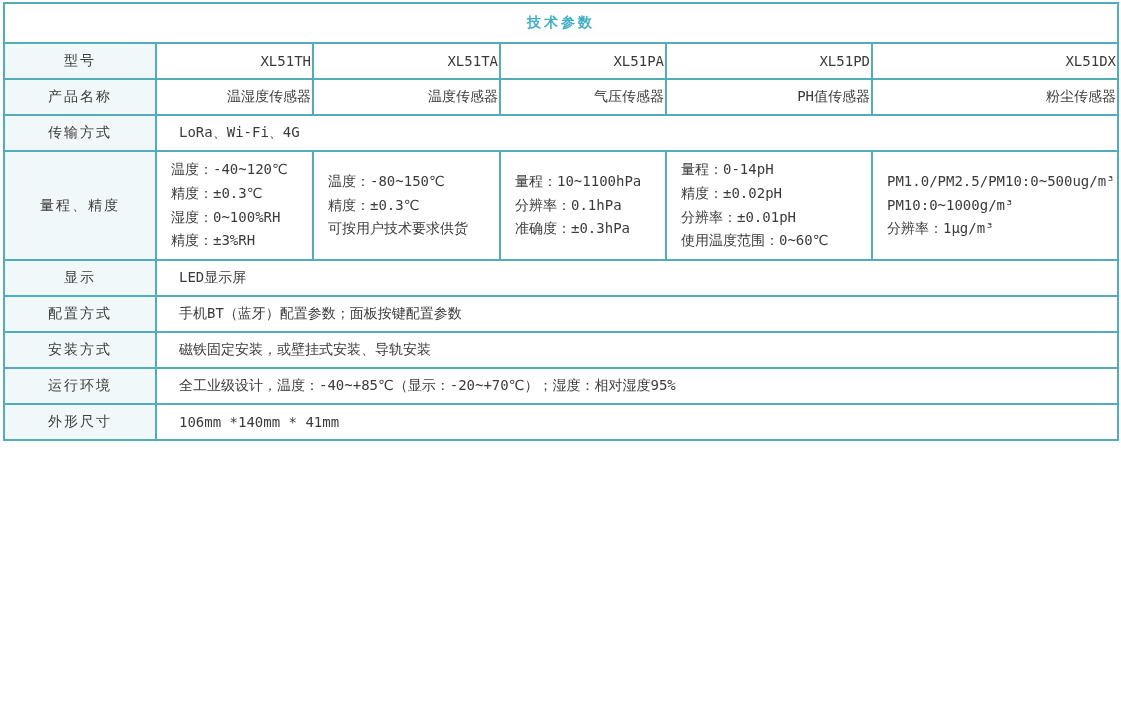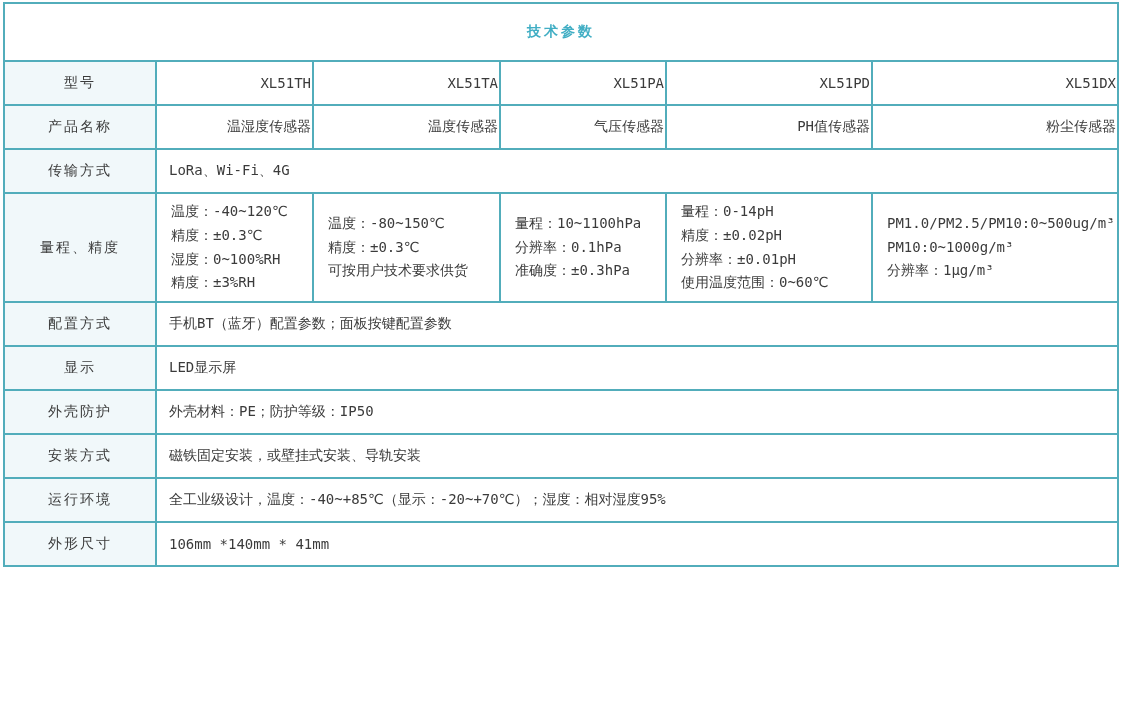--- a/index.html
+++ b/index.html
@@ -13,37 +13,37 @@
     table-layout:fixed;
     width:1114px;
     margin:2px 0 0 3px;
   }
   table.spec td {
     border:2px solid #52adbb;
     font-size:14px;
     vertical-align:middle;
     overflow:hidden;
   }
-  tr.r-title  { height:58px; }
-  tr.r-std    { height:44px; }
+  tr.r-title  { height:40px; }
+  tr.r-std    { height:36px; }
   tr.r-range  { height:96px; }
   .title-cell {
     text-align:center;
     color:#41aec4;
     font-size:17px;
     font-weight:bold;
     letter-spacing:3px;
   }
   .label-cell {
     background:#f1f8fa;
     text-align:center;
     letter-spacing:2px;
   }
   .center-cell { text-align:right; }
-  .left-cell   { text-align:left; padding-left:12px; padding-right:10px;margin-left:18px; }
+  .left-cell   { text-align:left; padding-left:22px; padding-right:10px;margin-left:18px; }
   .spec-cell {
     text-align:left;
     padding:6px 4px 6px 14px;
     white-space:pre-line;
     font-size:13px;
     line-height:1.7;
   }
 </style>
 </head>
 <body>
@@ -101,35 +101,31 @@
     <td class="spec-cell">量程：0-14pH
 精度：±0.02pH
 分辨率：±0.01pH
 使用温度范围：0~60℃</td>
     <td class="spec-cell">PM1.0/PM2.5/PM10:0~500ug/m³
 PM10:0~1000g/m³
 分辨率：1μg/m³</td>
   </tr>
 
   <tr class="r-std">
+    <td class="label-cell">显示</td>
+    <td colspan="5" class="left-cell">LED显示屏</td>
+  </tr>
+
+  <tr class="r-std">
     <td class="label-cell">配置方式</td>
     <td colspan="5" class="left-cell">手机BT（蓝牙）配置参数；面板按键配置参数</td>
   </tr>
 
-  <tr class="r-std">
-    <td class="label-cell">显示</td>
-    <td colspan="5" class="left-cell">LED显示屏</td>
-  </tr>
 
 
-
-  <tr class="r-std">
-    <td class="label-cell">外壳防护</td>
-    <td colspan="5" class="left-cell">外壳材料：PE；防护等级：IP50</td>
-  </tr>
 
   <tr class="r-std">
     <td class="label-cell">安装方式</td>
     <td colspan="5" class="left-cell">磁铁固定安装，或壁挂式安装、导轨安装</td>
   </tr>
 
   <tr class="r-std">
     <td class="label-cell">运行环境</td>
     <td colspan="5" class="left-cell">全工业级设计，温度：-40~+85℃（显示：-20~+70℃）；湿度：相对湿度95%</td>
   </tr>

